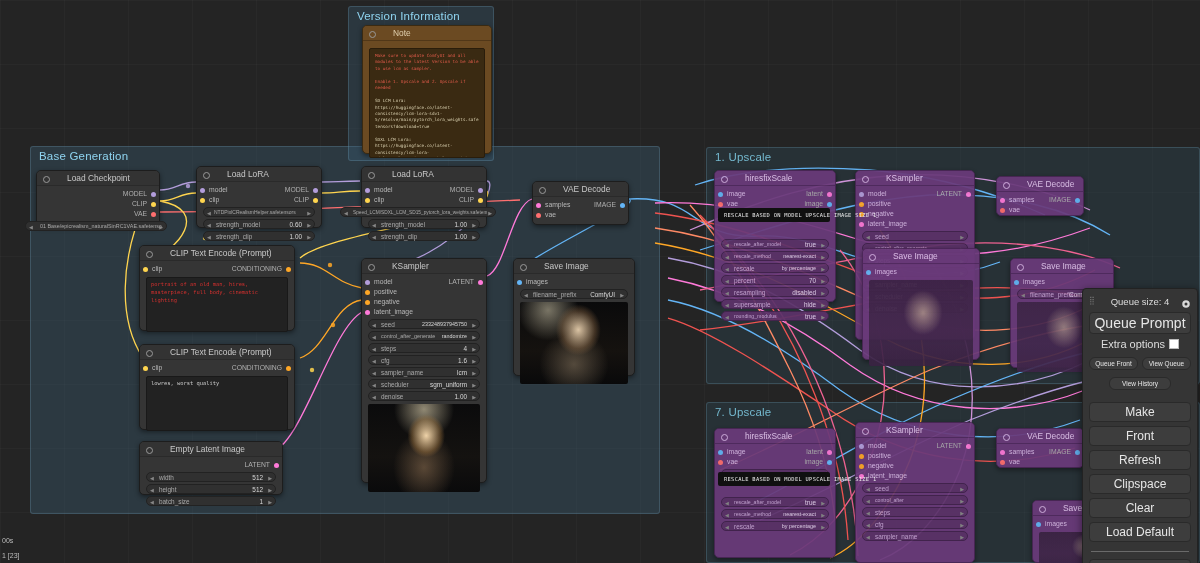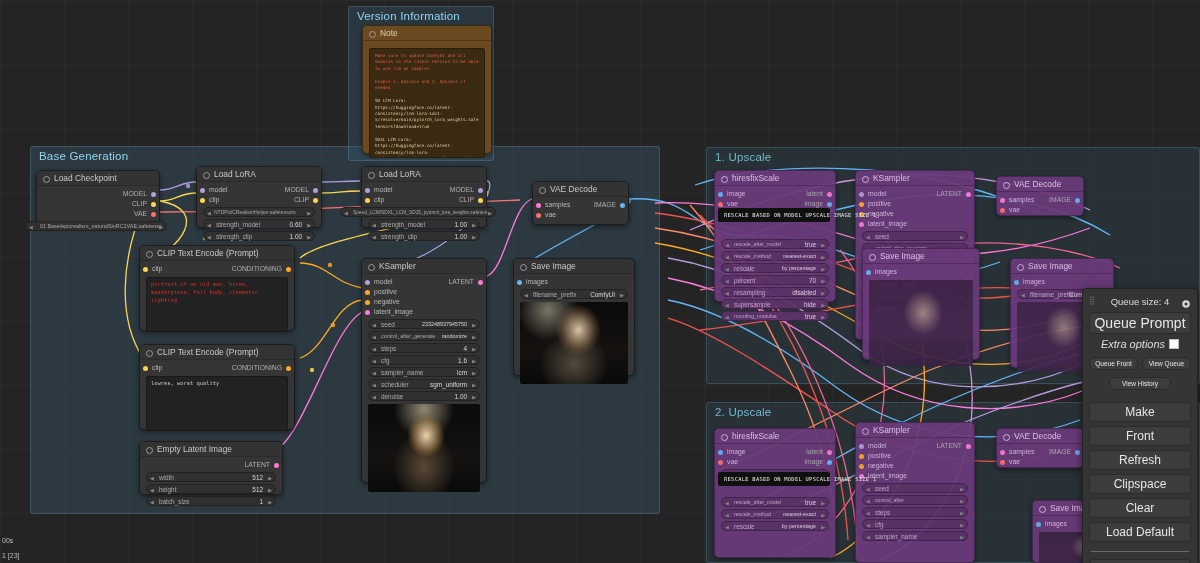--- a/index.html
+++ b/index.html
@@ -18,21 +18,21 @@
 
   
   .group { position:absolute; border-radius:3px; background:rgba(60,100,125,.33); border:1px solid rgba(120,170,200,.25); }
   .group-title { position:absolute; left:8px; top:3px; font-size:11.5px; color:#8fd4f0; letter-spacing:.2px; }
   .group.upsc { background:rgba(45,80,95,.30); }
   .group.upsc .group-title { color:#74b9cf; }
 
   
   .node { position:absolute; background:#353535; border:1px solid #1d1d1d; border-radius:5px;
           box-shadow:0 2px 5px rgba(0,0,0,.45); }
-  .node > .title { height:15px; line-height:15px; padding-left:17px; font-size:8.4px; color:#c8c8c8;
+  .node > .title { height:15px; line-height:15px; padding-left:30px; font-size:8.4px; color:#c8c8c8;
                    border-bottom:1px solid #2a2a2a; background:#333; border-radius:4px 4px 0 0; position:relative; }
   .node > .title::before { content:""; position:absolute; left:6px; top:5px; width:5px; height:5px;
                            border-radius:50%; border:1px solid #999; }
   .body { position:relative; padding:3px 0 4px; }
   .port { position:relative; height:10px; font-size:6.8px; color:#b8b8b8; line-height:10px; }
   .port .lbl { position:absolute; left:12px; }
   .port .rlbl { position:absolute; right:12px; color:#b0b0b0; }
   .dot { position:absolute; width:5px; height:5px; border-radius:50%; top:2.5px; }
   .dot.l { left:3px; } .dot.r { right:3px; }
   .w { margin:2px 6px; height:10px; border-radius:5px; background:#303030; border:1px solid #222;
@@ -72,21 +72,21 @@
   #menu .mhead { display:flex; align-items:center; justify-content:center; position:relative; height:14px; }
   #menu .mhead .grip { position:absolute; left:0; top:2px; width:7px; height:10px; color:#777; font-size:8px; line-height:9px; letter-spacing:1px; }
   #menu .mhead .qs { font-size:9.5px; color:#ddd; }
   #menu .mhead .gear { position:absolute; right:0; top:1px; width:10px; height:10px; }
   .btn { display:block; width:100%; margin-top:4px; background:#3d3d3d; border:1px solid #2a2a2a;
          border-radius:4px; color:#e6e6e6; font-size:12px; text-align:center; padding:2px 0;
          font-family:"Liberation Sans", sans-serif; }
   .btn.big { font-size:14px; padding:2px 0; }
   .btn.small { font-size:6.5px; padding:2px 0; border-radius:6px; width:auto; }
   .xrow { display:flex; align-items:center; justify-content:center; gap:4px; margin-top:4px; }
-  .xrow .xlab { font-size:11px; color:#ddd;font-style:italic; }
+  .xrow .xlab { font-size:11px; color:#ddd; }
   .chk { width:10px; height:10px; background:#fff; border:1px solid #bbb; }
   .srow { display:flex; gap:4px; margin-top:3px; }
   .srow .btn.small { flex:1; }
   .crow { display:flex; justify-content:center; margin-top:3px; }
   .crow .btn.small { width:60%; }
   .sep { height:1px; background:#6a6a6a; margin:9px 2px 7px; }
 
   .statustext { position:absolute; left:2px; font-size:7px; color:#bdbdbd; font-family:"Liberation Sans", sans-serif; }
 </style>
 </head>
@@ -100,21 +100,21 @@
 
   <div class="group" style="left:348px; top:6px; width:146px; height:155px; background:rgba(60,100,125,.30);">
     <div class="group-title">Version Information</div>
   </div>
 
   <div class="group upsc" style="left:706px; top:147px; width:494px; height:237px;">
     <div class="group-title">1. Upscale</div>
   </div>
 
   <div class="group upsc" style="left:706px; top:402px; width:494px; height:161px;">
-    <div class="group-title">2. Upscale</div>
+    <div class="group-title">7. Upscale</div>
   </div>
 
   <svg class="links">
     <g fill="none" stroke-width="1.3">
 
       <path d="M160,190 C175,190 180,182 196,182" stroke="#b39ddb"></path>
       <path d="M160,201 C175,201 180,193 196,193" stroke="#ffd54f"></path>
       <path d="M160,212 C230,212 300,210 520,200" stroke="#ff6f6f"></path>
 
       <path d="M322,182 C336,182 342,181 360,181" stroke="#b39ddb"></path>

